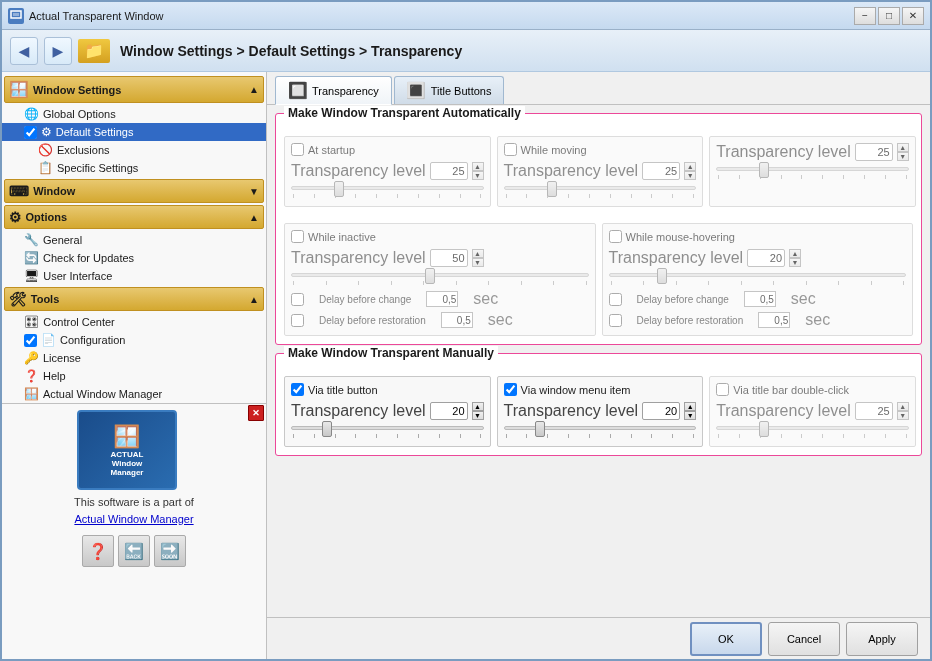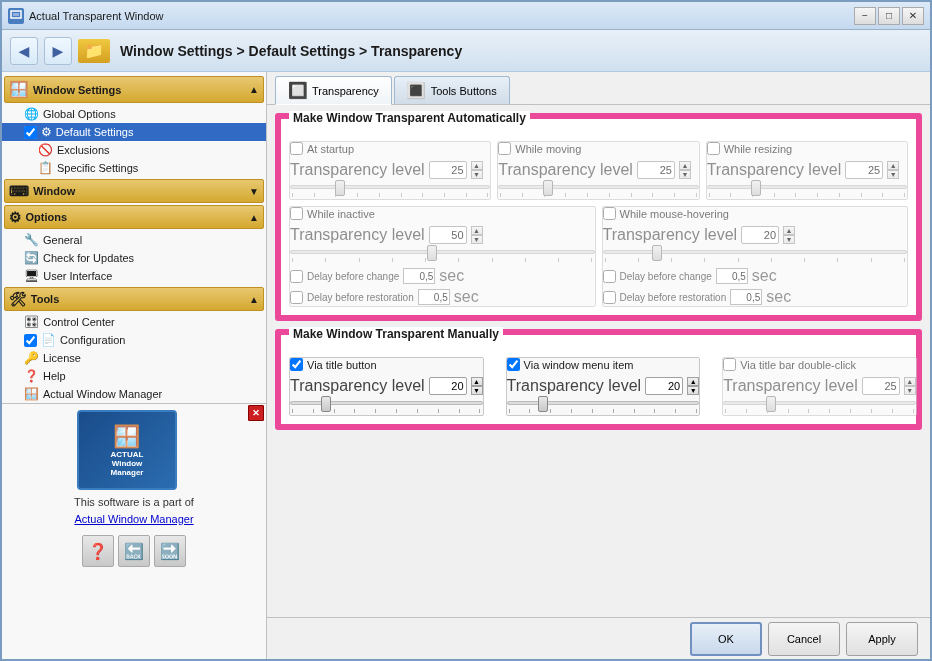--- a/index.html
+++ b/index.html
@@ -163,21 +163,21 @@
     
     .panel-scroll {
       flex: 1;
       overflow-y: auto;
       padding: 8px;
       background: #f0f0f0;
     }
 
     
     .group-box {
-      border: 6px solid #ec4899;
+      border: 1px solid #ec4899;
       border-radius: 3px;
       background: white;
       margin-bottom: 8px;
       padding: 8px;
       position: relative;
     }
     .group-box-title {
       position: absolute;
       top: -8px;
       left: 8px;
@@ -198,21 +198,21 @@
     }
     .auto-grid-2 {
       display: grid;
       grid-template-columns: 1fr 1fr;
       gap: 6px;
       margin-top: 6px;
     }
     .transparency-cell {
       border: 1px solid #c8c8c8;
       border-radius: 2px;
-      padding: 0;
+      padding: 6px;
       background: #f8f8f8;
     }
     .transparency-cell.disabled { opacity: 0.6; }
     .cell-header {
       display: flex; align-items: center; gap: 4px; margin-bottom: 6px;
     }
     .cell-header input[type="checkbox"] { cursor: pointer; }
     .cell-header label { font-size: 11px; color: #1a1a1a; cursor: pointer; }
 
     .transparency-level-row {
@@ -247,36 +247,36 @@
     .tick { width: 1px; height: 4px; background: #aaa; }
     .slider-thumb {
       width: 10px; height: 16px;
       background: linear-gradient(to bottom, #e8e8e8, #c8c8c8);
       border: 1px solid #888; border-radius: 2px;
       position: absolute; top: -6px;
       cursor: pointer;
     }
 
     .delay-row {
-      display: flex; align-items: center; gap: 4px; margin-top: 3px;
+      display: flex; align-items: center; gap: 15px; margin-top: 3px;
     }
     .delay-row input[type="checkbox"] { cursor: pointer; }
     .delay-label { font-size: 10px; color: #333; }
     .delay-input {
       width: 32px; height: 16px;
       border: 1px solid #a0a0a0; text-align: right;
       font-size: 10px; padding-right: 1px;
     }
     .sec-label { font-size: 16px; color: #555; }
 
     
     .manual-grid {
       display: grid;
       grid-template-columns: 1fr 1fr 1fr;
-      gap: 22px;
+      gap: 6px;
       margin-top: 6px;
     }
 
     
     .bottom-bar {
       height: 42px;
       background: #f0f0f0;
       border-top: 1px solid #c0c0c0;
       display: flex;
       align-items: center;
@@ -453,21 +453,21 @@
 
     <div class="right-panel">
 
       <div class="tabs-bar">
         <div class="tab active">
           <span class="tab-icon">🔲</span>
           <span>Transparency</span>
         </div>
         <div class="tab">
           <span class="tab-icon">🔳</span>
-          <span>Tools Buttons</span>
+          <span>Title Buttons</span>
         </div>
       </div>
 
       <div class="panel-scroll">
 
         <div class="group-box">
           <div class="group-box-title">Make Window Transparent Automatically</div>
           <div class="group-content">
 
             <div class="auto-grid">
@@ -530,24 +530,20 @@
                       <div class="tick"></div>
                       <div class="tick"></div>
                       <div class="tick"></div>
                     <div class="tick"></div>
                       <div class="tick"></div>
                   </div>
                 </div>
               </div>
 
               <div class="transparency-cell disabled">
-                <div class="cell-header">
-                  <input type="checkbox" style="">
-                  <label>While resizing</label>
-                </div>
                 <div class="transparency-level-row">
                   <span class="trans-label">Transparency level</span>
                   <input type="text" class="trans-input" value="25" style="">
                   <div class="spin-btns">
                     <button class="spin-btn">▲</button>
                     <button class="spin-btn">▼</button>
                   </div>
                 </div>
                 <div class="slider-container">
                   <div class="slider-track">
@@ -562,21 +558,21 @@
                       <div class="tick"></div>
                       <div class="tick"></div>
                       <div class="tick"></div>
                     <div class="tick"></div>
                       <div class="tick"></div>
                   </div>
                 </div>
               </div>
             </div>
 
-            <div class="auto-grid-2" style="margin-top:6px;">
+            <div class="auto-grid-2" style="margin-top:16px;">
 
               <div class="transparency-cell disabled">
                 <div class="cell-header">
                   <input type="checkbox" style="">
                   <label>While inactive</label>
                 </div>
                 <div class="transparency-level-row">
                   <span class="trans-label">Transparency level</span>
                   <input type="text" class="trans-input" value="50" style="">
                   <div class="spin-btns">

